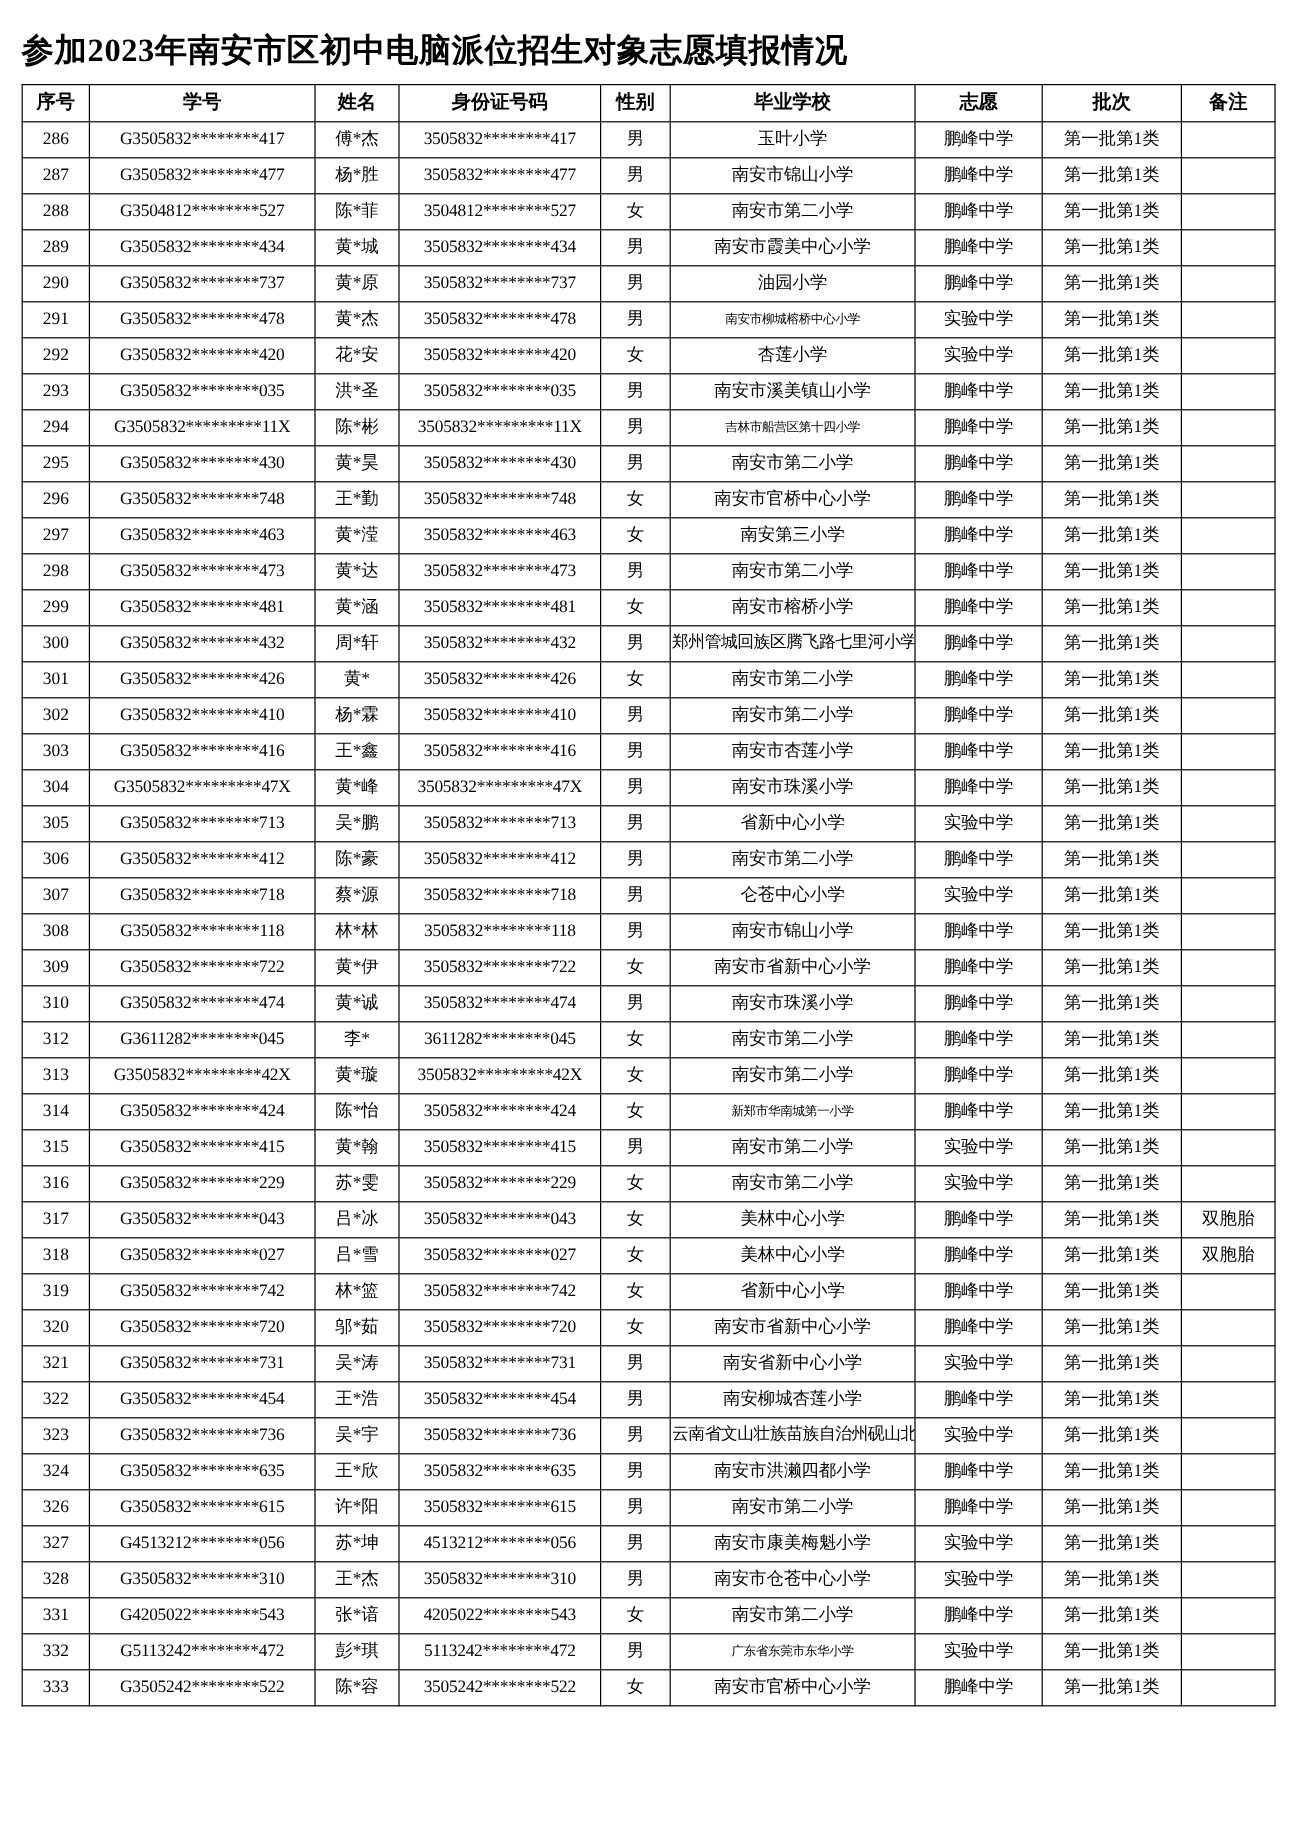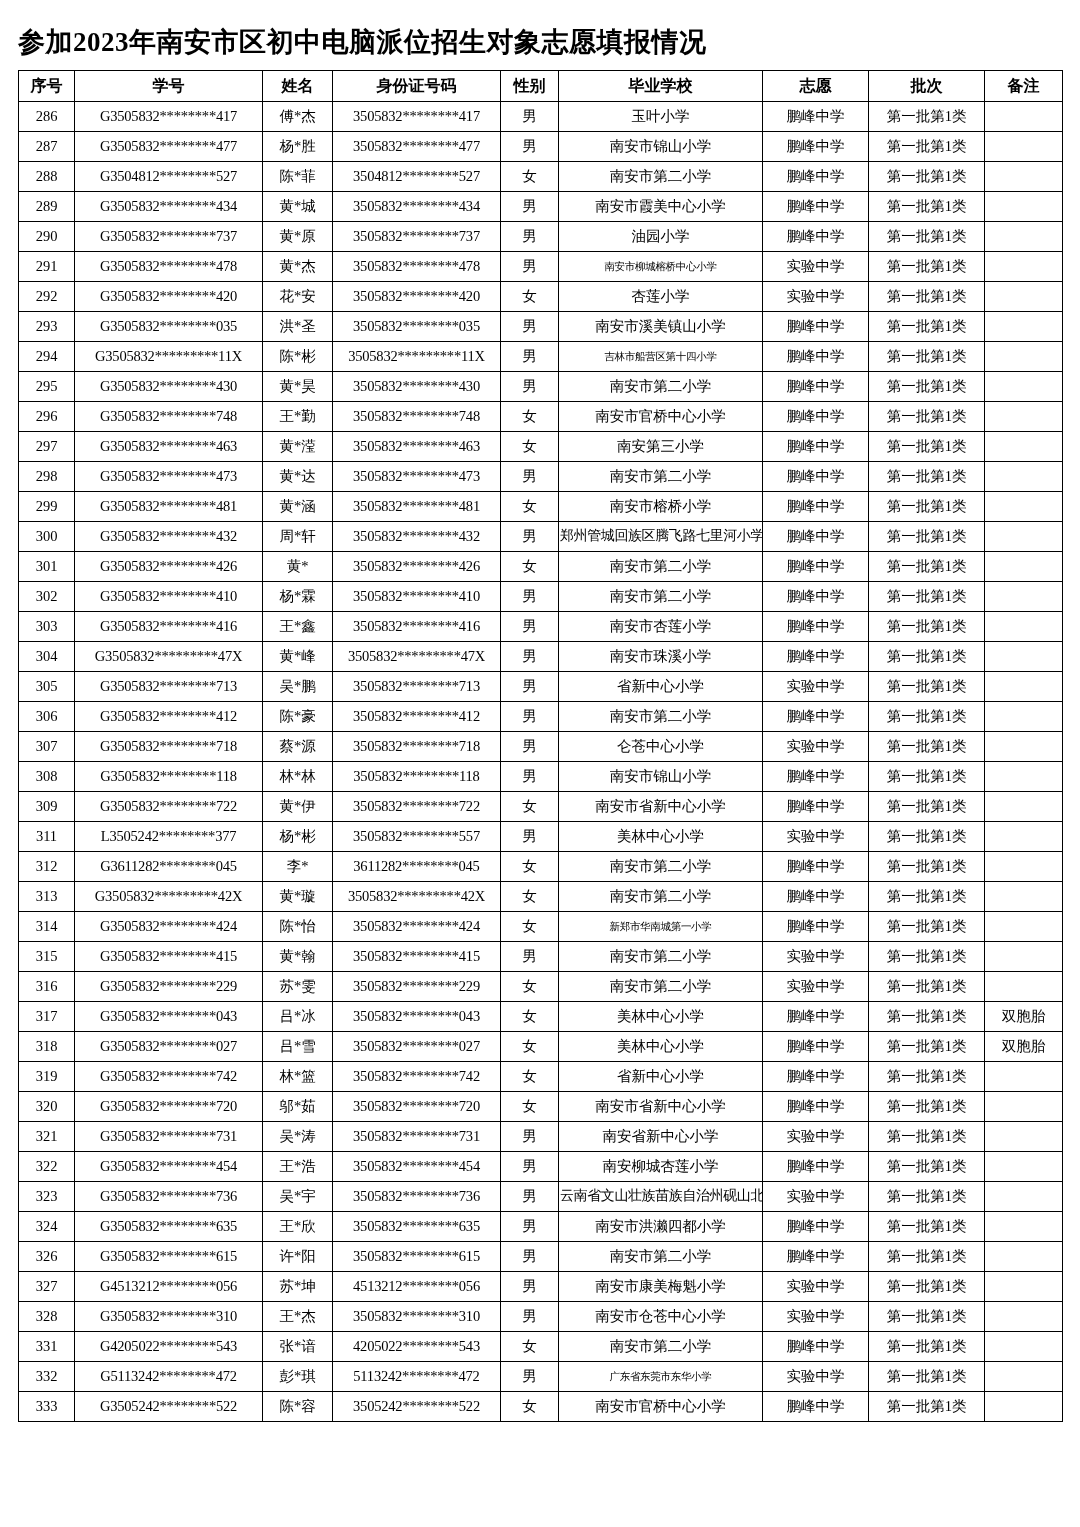--- a/index.html
+++ b/index.html
@@ -366,27 +366,27 @@
           <td class="sid">G3505832********722</td>
           <td>黄*伊</td>
           <td class="pid">3505832********722</td>
           <td>女</td>
           <td class="school">南安市省新中心小学</td>
           <td>鹏峰中学</td>
           <td>第一批第1类</td>
           <td class="note"></td>
         </tr>
         <tr>
-          <td>311</td>
-          <td class="sid">L3505242********377</td>
-          <td>杨*彬</td>
-          <td class="pid">3505832********557</td>
-          <td>男</td>
-          <td class="school">美林中心小学</td>
-          <td>实验中学</td>
+          <td>310</td>
+          <td class="sid">G3505832********474</td>
+          <td>黄*诚</td>
+          <td class="pid">3505832********474</td>
+          <td>男</td>
+          <td class="school">南安市珠溪小学</td>
+          <td>鹏峰中学</td>
           <td>第一批第1类</td>
           <td class="note"></td>
         </tr>
         <tr>
           <td>312</td>
           <td class="sid">G3611282********045</td>
           <td>李*</td>
           <td class="pid">3611282********045</td>
           <td>女</td>
           <td class="school">南安市第二小学</td>

